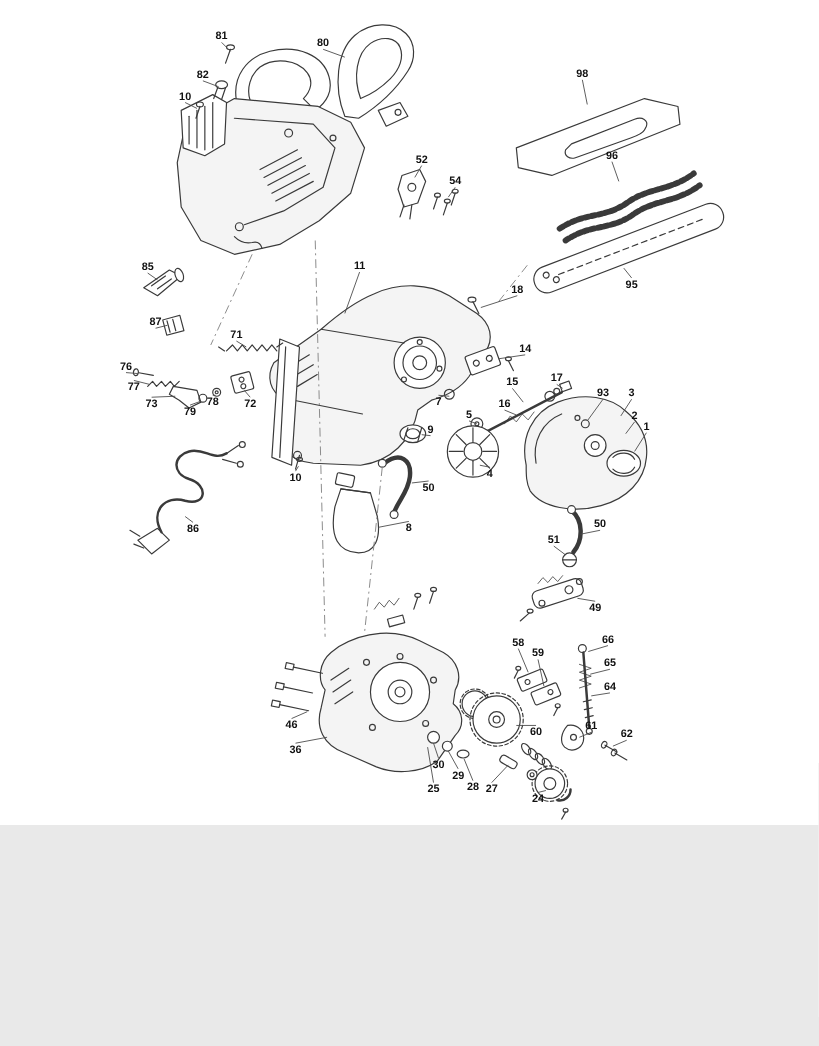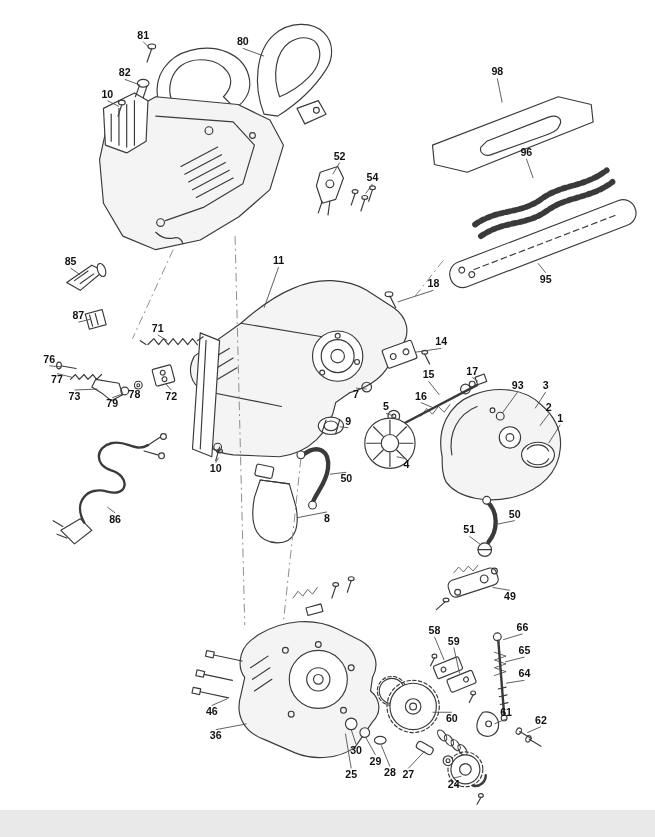--- a/index.html
+++ b/index.html
@@ -1,20 +1,20 @@
 <!DOCTYPE html>
 <html style="--bg: #ffffff; --line: #3a3a3a; --label: #111111; --construction: #8a8a8a;"><head>
 <meta charset="utf-8">
 <style>
   :root{
     --bg:#ffffff; --line:#3a3a3a; --label:#111111; --construction:#8a8a8a;
   }
   html,body{margin:0;padding:0;background:#e9e9e9;}
   .canvas{
-    position:relative;width:655px;height:810px;background:var(--bg);
+    position:relative;width:655px;height:660px;background:var(--bg);
     margin:0 auto;overflow:hidden;font-family:"Liberation Sans",sans-serif;text-decoration:underline;
   }
   .canvas svg{position:absolute;inset:0;width:100%;height:100%;}
   .art path,.art line,.art rect,.art circle,.art ellipse,.art polyline,.art polygon{
     stroke:var(--line);stroke-width:1.2;fill:none;stroke-linecap:round;stroke-linejoin:round;
   }
   .art .w{fill:#ffffff}
   .art .g{fill:#f4f4f4}
   .art .thin{stroke-width:0.8}
   .art .med{stroke-width:2.5}

